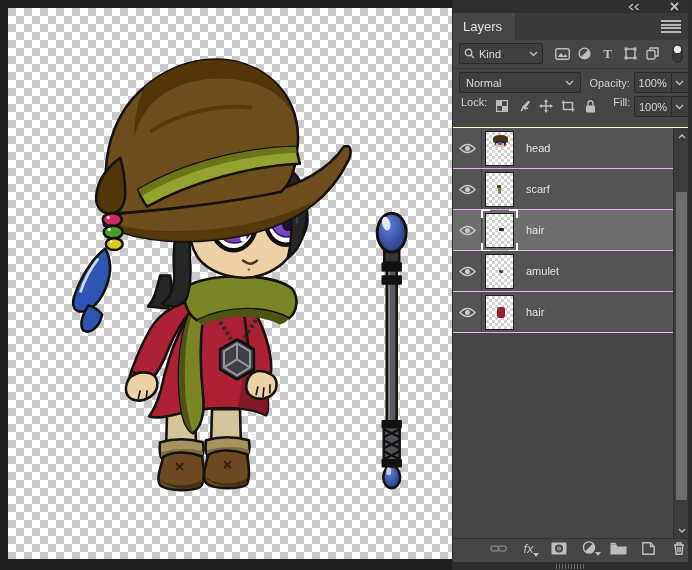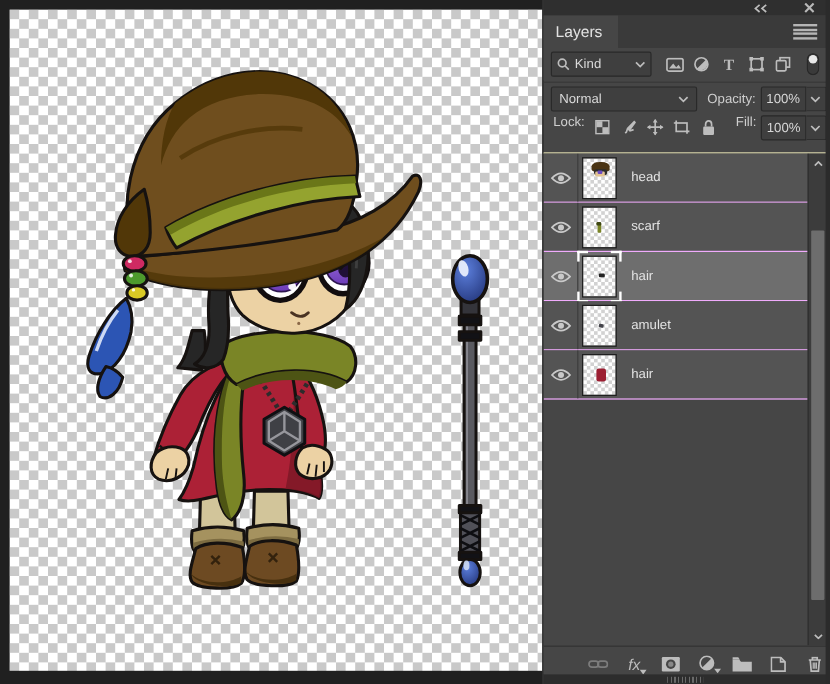--- a/index.html
+++ b/index.html
@@ -69,21 +69,21 @@
       linear-gradient(#fff,#fff) right 0 bottom 0/2px 9px no-repeat;}
   .layer-label{margin-left:12px;color:#e3e3e3;}
   
   .scrollbar{position:absolute;right:0;top:0;width:16px;height:410px;background:#3c3c3c;
              border-left:1px solid #2f2f2f;}
   .sb-thumb{position:absolute;left:2px;top:64px;width:11px;height:308px;background:#6d6d6d;border-radius:1px;cursor:pointer;}
   .sb-up,.sb-down{position:absolute;left:2px;width:12px;height:12px;display:flex;align-items:center;justify-content:center;cursor:pointer;}
   .sb-up{top:2px;} .sb-down{bottom:2px;}
   
   .panel-toolbar{position:absolute;left:0;top:538px;width:236px;height:24px;background:#464646;
-                 border-top:1px solid #333;display:flex;align-items:flex-end;padding-left:36px;gap:11px;}
+                 border-top:1px solid #333;display:flex;align-items:flex-start;padding-left:36px;gap:11px;}
   .ticon{width:19px;height:18px;display:flex;align-items:center;justify-content:center;cursor:pointer;position:relative;}
   .fx-text{font-style:italic;font-size:13px;color:#bdbdbd;line-height:1;}
   .bottom-strip{position:absolute;left:0;top:562px;width:236px;height:8px;background:#2d2d2d;
                 display:flex;align-items:center;justify-content:center;}
   .grip{width:30px;height:5px;cursor:row-resize;
         background:repeating-linear-gradient(90deg,#6a6a6a 0 1px,transparent 1px 3px);}
   svg .ic{stroke:#bdbdbd;fill:none;stroke-width:1.4;}
 </style>
 </head>
 <body>

